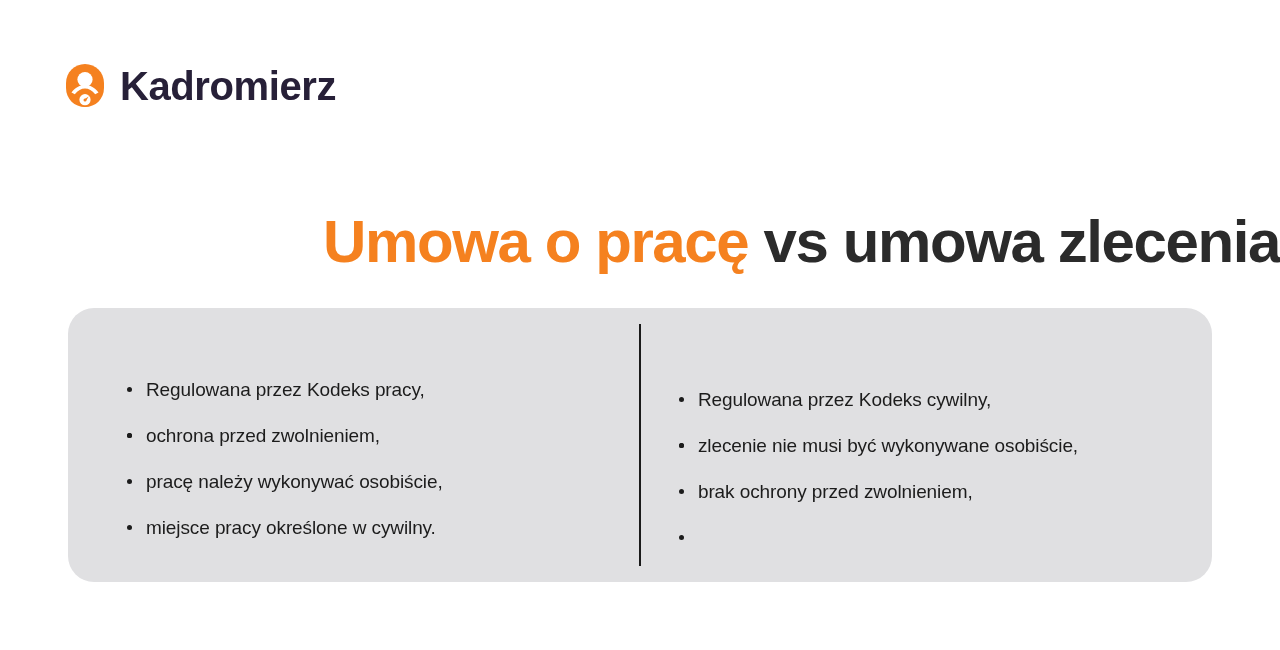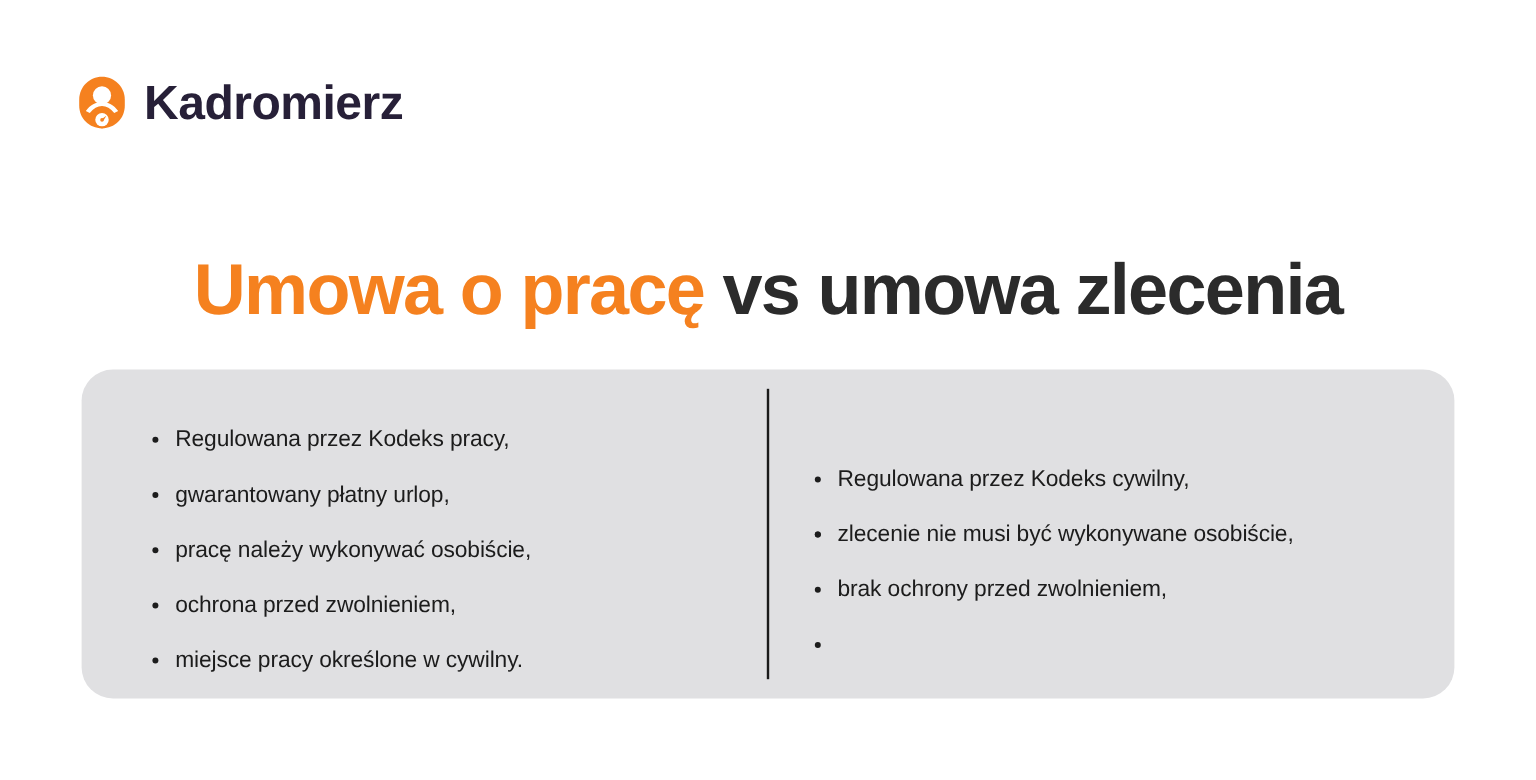--- a/index.html
+++ b/index.html
@@ -41,21 +41,21 @@
     line-height: 1;
     white-space: nowrap;
   }
 
   
   .headline {
     position: absolute;
     left: 0;
     right: 0;
     top: 168px;
-    text-align: center;
+    text-align: right;
     font-size: 60px;
     font-weight: 700;
     letter-spacing: -1.4px;
     line-height: 1.12;
     color: #2b2b2b;
     white-space: nowrap;
   }
   .headline .accent { color: #f5811f; }
   .headline .rest   { color: #2b2b2b; }
 
@@ -141,29 +141,28 @@
 <section class="compare-card">
 
   <div class="compare-col left">
     <ul class="feature-list">
       <li class="feature-item">
         <span class="bullet"></span>
         <span>Regulowana przez Kodeks pracy,</span>
       </li>
       <li class="feature-item">
         <span class="bullet"></span>
-        <span>gwarantowany płatny urlop,</span>
+      </li>
+      <li class="feature-item">
+        <span class="bullet"></span>
+        <span>ochrona przed zwolnieniem,</span>
       </li>
       <li class="feature-item">
         <span class="bullet"></span>
         <span>pracę należy wykonywać osobiście,</span>
-      </li>
-      <li class="feature-item">
-        <span class="bullet"></span>
-        <span>ochrona przed zwolnieniem,</span>
       </li>
       <li class="feature-item">
         <span class="bullet"></span>
         <span>miejsce pracy określone w cywilny.</span>
       </li>
     </ul>
   </div>
 
   <div class="col-divider"></div>
 

